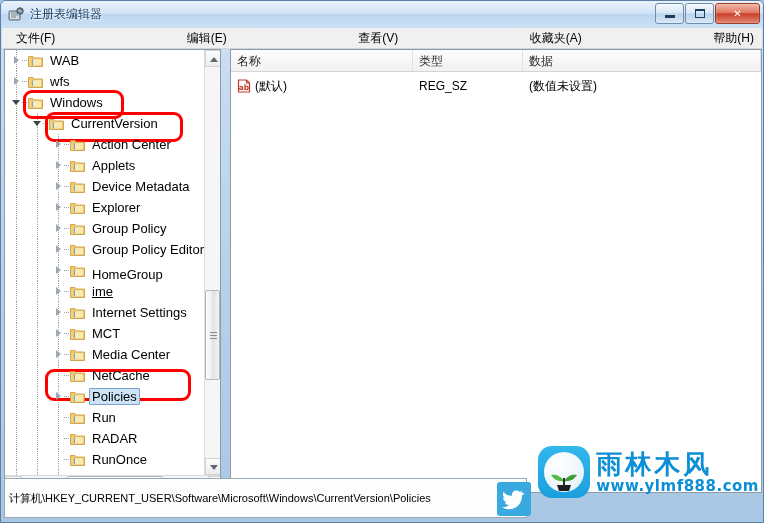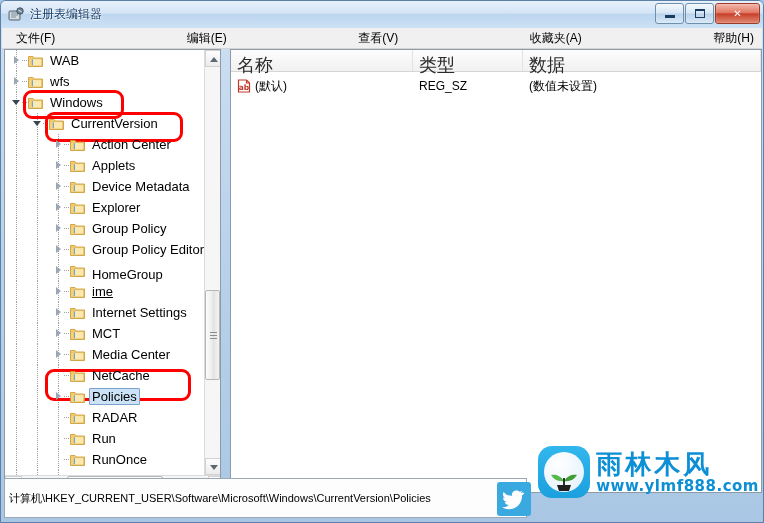--- a/index.html
+++ b/index.html
@@ -138,21 +138,21 @@
   }
   .hgrip{position:absolute;left:44px;top:4px;width:7px;height:7px;}
   .hgrip i{display:inline-block;width:1px;height:7px;background:#8c8c8c;margin-right:2px;}
   
   .lvhead{
     position:absolute;left:0;top:0;width:100%;height:21px;
     background:linear-gradient(to bottom,#fdfdfd,#f1f1f1);
     border-bottom:1px solid #d5d5d5;display:flex;
   }
   .lvcol{
-    font-size:18px;color:#2b2b2b;padding:3px 0 0 6px;box-sizing:border-box;
+    font-size:12px;color:#2b2b2b;padding:3px 0 0 6px;box-sizing:border-box;
     border-right:1px solid #e2e2e2;height:21px;white-space:nowrap;
   }
   .lvrow{
     position:absolute;left:0;top:26px;height:20px;display:flex;align-items:center;
     font-size:12px;color:#000;width:100%;
   }
   .lvcell{padding-left:6px;box-sizing:border-box;white-space:nowrap;display:flex;align-items:center;}
   .abicon{width:14px;height:14px;flex:none;margin-right:4px;}
   
   .statusbar{
@@ -536,39 +536,39 @@
             <span class="tglyph " style="z-index: 2;"></span>
             <span style="display: inline-block; flex: 0 0 auto; width: 4px; height: 1px;"></span>
             <span class="folder" style="z-index: 2;">
               <svg width="15" height="13" viewBox="0 0 15 13">
                 <path d="M0.5 2.5h4.5l1.2 1.5h8.3v8.5h-14z" fill="#f6cd6a" stroke="#c9972f" stroke-width="0.8"></path>
                 <path d="M1.2 4.6h12.6v7.4H1.2z" fill="#fde8b0" stroke="#d2a849" stroke-width="0.6"></path>
                 <path d="M1.2 4.6h3.2v7.4H1.2z" fill="#f7d27d"></path>
                 <path d="M4.4 5.3v6" stroke="#6fa8c9" stroke-width="1.2"></path>
               </svg>
             </span>
+            <span class="tlabel" style="z-index: 2;">Run</span>
+          </div>
+          <div class="trow">
+            <span class="dotline" style="left: 11px;"></span>
+            <span class="dotline" style="left: 32px;"></span>
+            <span class="dotline" style="left: 53px;"></span>
+            <span class="dotstub" style="left: 59px; width: 6px;"></span>
+            <span style="display: inline-block; flex: 0 0 auto; width: 48px; height: 1px;"></span>
+            <span class="tglyph " style="z-index: 2;"></span>
+            <span style="display: inline-block; flex: 0 0 auto; width: 4px; height: 1px;"></span>
+            <span class="folder" style="z-index: 2;">
+              <svg width="15" height="13" viewBox="0 0 15 13">
+                <path d="M0.5 2.5h4.5l1.2 1.5h8.3v8.5h-14z" fill="#f6cd6a" stroke="#c9972f" stroke-width="0.8"></path>
+                <path d="M1.2 4.6h12.6v7.4H1.2z" fill="#fde8b0" stroke="#d2a849" stroke-width="0.6"></path>
+                <path d="M1.2 4.6h3.2v7.4H1.2z" fill="#f7d27d"></path>
+                <path d="M4.4 5.3v6" stroke="#6fa8c9" stroke-width="1.2"></path>
+              </svg>
+            </span>
             <span class="tlabel" style="z-index: 2;">RADAR</span>
-          </div>
-          <div class="trow">
-            <span class="dotline" style="left: 11px;"></span>
-            <span class="dotline" style="left: 32px;"></span>
-            <span class="dotline" style="left: 53px;"></span>
-            <span class="dotstub" style="left: 59px; width: 6px;"></span>
-            <span style="display: inline-block; flex: 0 0 auto; width: 48px; height: 1px;"></span>
-            <span class="tglyph " style="z-index: 2;"></span>
-            <span style="display: inline-block; flex: 0 0 auto; width: 4px; height: 1px;"></span>
-            <span class="folder" style="z-index: 2;">
-              <svg width="15" height="13" viewBox="0 0 15 13">
-                <path d="M0.5 2.5h4.5l1.2 1.5h8.3v8.5h-14z" fill="#f6cd6a" stroke="#c9972f" stroke-width="0.8"></path>
-                <path d="M1.2 4.6h12.6v7.4H1.2z" fill="#fde8b0" stroke="#d2a849" stroke-width="0.6"></path>
-                <path d="M1.2 4.6h3.2v7.4H1.2z" fill="#f7d27d"></path>
-                <path d="M4.4 5.3v6" stroke="#6fa8c9" stroke-width="1.2"></path>
-              </svg>
-            </span>
-            <span class="tlabel" style="z-index: 2;">Run</span>
           </div>
           <div class="trow">
             <span class="dotline" style="left: 11px;"></span>
             <span class="dotline" style="left: 32px;"></span>
             <span class="dotline" style="left: 53px;"></span>
             <span class="dotstub" style="left: 59px; width: 6px;"></span>
             <span style="display: inline-block; flex: 0 0 auto; width: 48px; height: 1px;"></span>
             <span class="tglyph " style="z-index: 2;"></span>
             <span style="display: inline-block; flex: 0 0 auto; width: 4px; height: 1px;"></span>
             <span class="folder" style="z-index: 2;">

